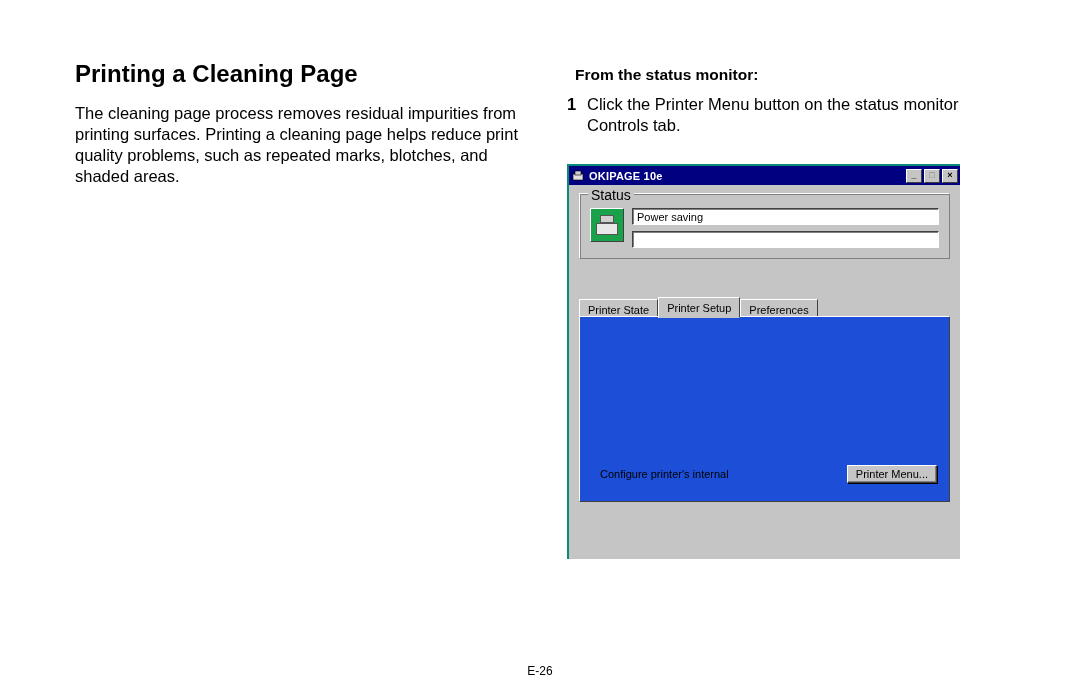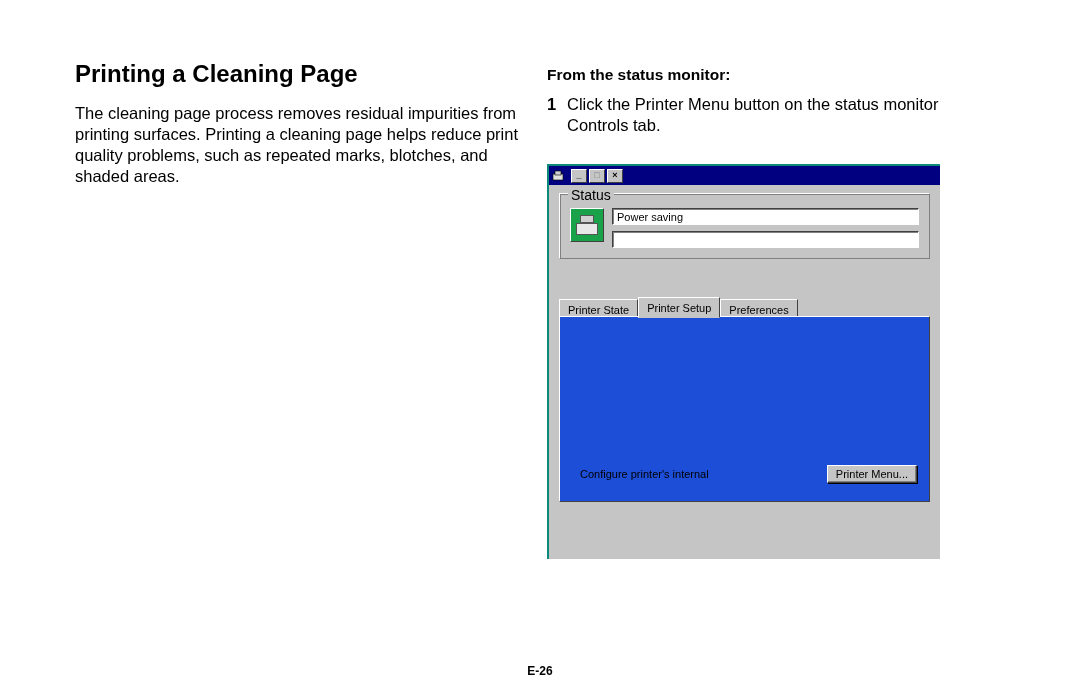--- a/index.html
+++ b/index.html
@@ -14,21 +14,21 @@
     position: relative;
   }
   .page {
     position: relative;
     width: 1080px;
     height: 698px;
     padding: 60px 75px 0 75px;
   }
   .columns {
     display: flex;
-    gap: 12px;
+    gap: 32px;
   }
   .col-left {
     width: 460px;
   }
   .col-right {
     width: 420px;
   }
   .heading {
     font-size: 24px;
     font-weight: bold;
@@ -36,21 +36,21 @@
     line-height: 1.2;
   }
   .body-text {
     font-size: 16.5px;
     line-height: 1.28;
     margin: 0;
   }
   .sub-heading {
     font-size: 15.5px;
     font-weight: bold;
-    margin: 6px 0 10px 0;
+    margin: 6px 0 10px 8px;
   }
   .step-row {
     display: flex;
     gap: 8px;
     font-size: 16.5px;
     line-height: 1.28;
   }
   .step-num {
     font-weight: bold;
     min-width: 12px;
@@ -251,21 +251,21 @@
     font-family: inherit;
     cursor: pointer;
   }
   .page-number {
     position: absolute;
     bottom: 20px;
     left: 0;
     width: 1080px;
     text-align: center;
     font-size: 12px;
-    font-weight: bold;
+    font-weight: normal;
   }
 </style>
 </head>
 <body>
 
 <div class="page">
   <div class="columns">
     <div class="col-left">
       <h1 class="heading">Printing a Cleaning Page</h1>
       <p class="body-text">The cleaning page process removes residual impurities from printing surfaces.  Printing a cleaning page helps reduce print quality problems, such as repeated marks, blotches, and shaded areas.</p>
@@ -279,20 +279,21 @@
       </div>
 
       <div class="screenshot-frame">
         <div class="titlebar">
           <span class="titlebar-icon">
             <svg width="12" height="12" viewBox="0 0 12 12">
               <rect x="1" y="4" width="10" height="6" fill="#e0e0e0" stroke="#000" stroke-width="0.6"></rect>
               <rect x="3" y="1" width="6" height="4" fill="#d0d0d0" stroke="#000" stroke-width="0.6"></rect>
             </svg>
           </span>
+          <span class="titlebar-title">OKIPAGE 10e</span>
           <span class="win-btn">_</span>
           <span class="win-btn disabled">□</span>
           <span class="win-btn">×</span>
         </div>
 
         <div class="client">
           <div class="groupbox">
             <span class="groupbox-legend">Status</span>
             <div class="status-row">
               <div class="printer-icon">

